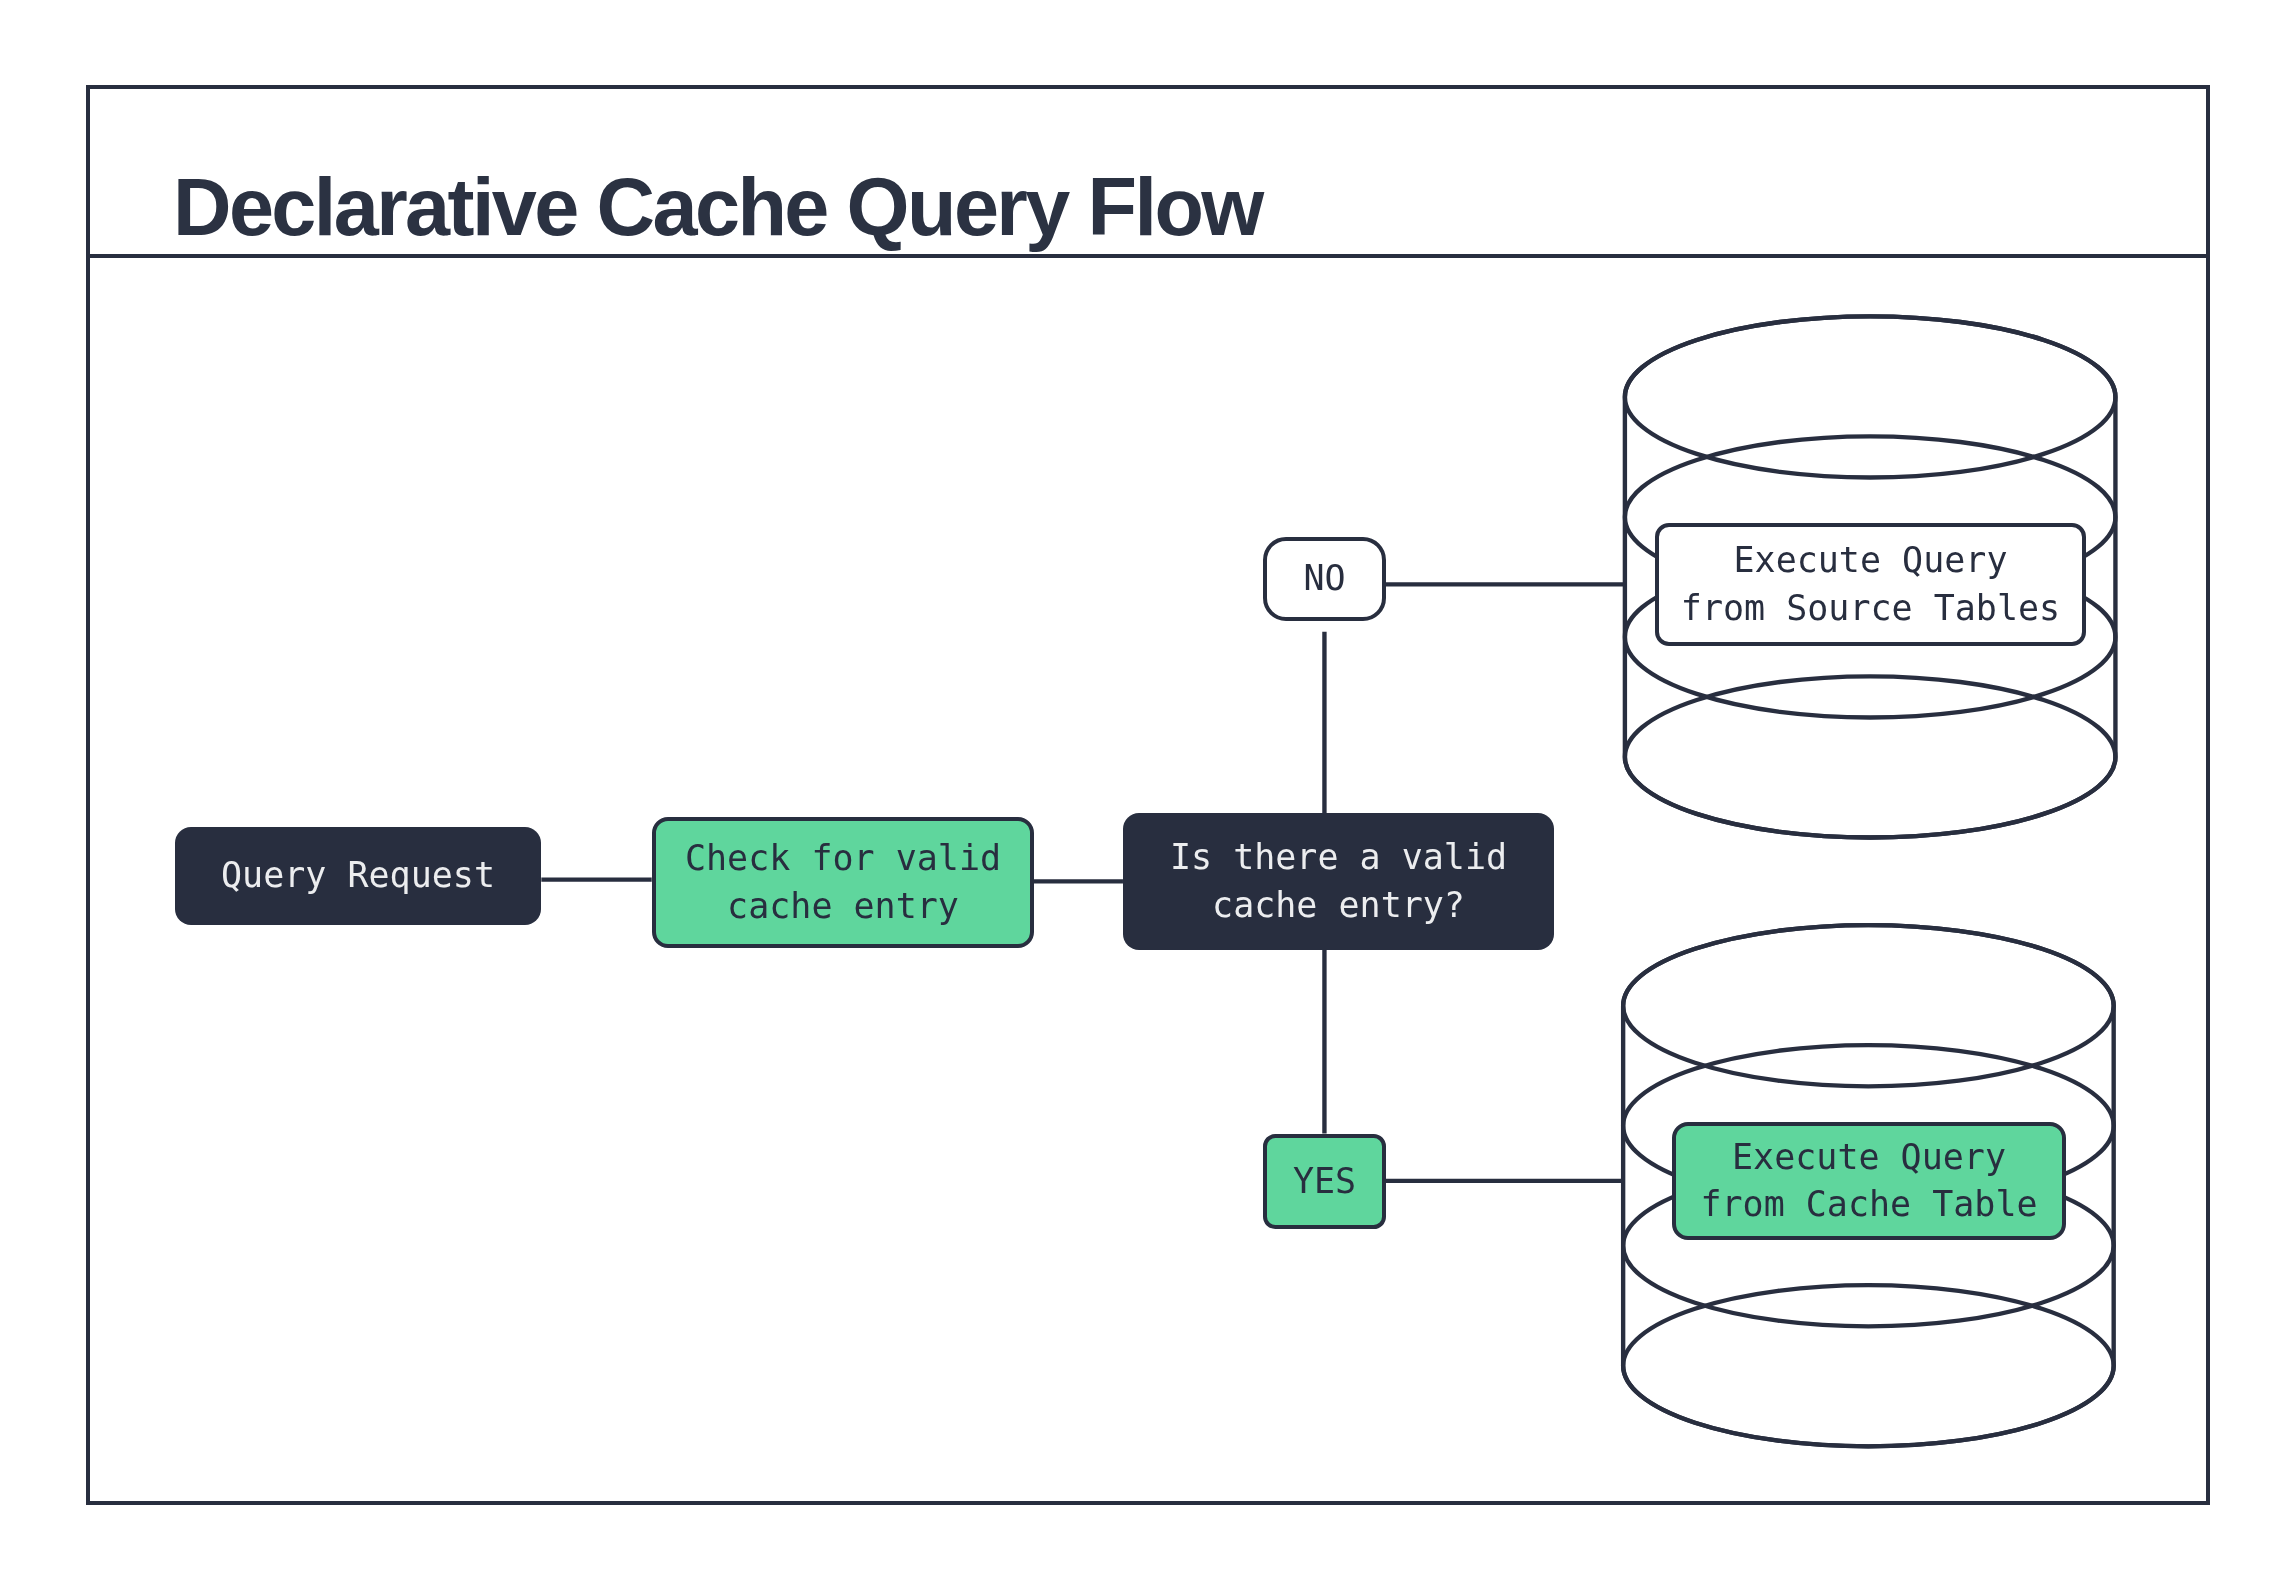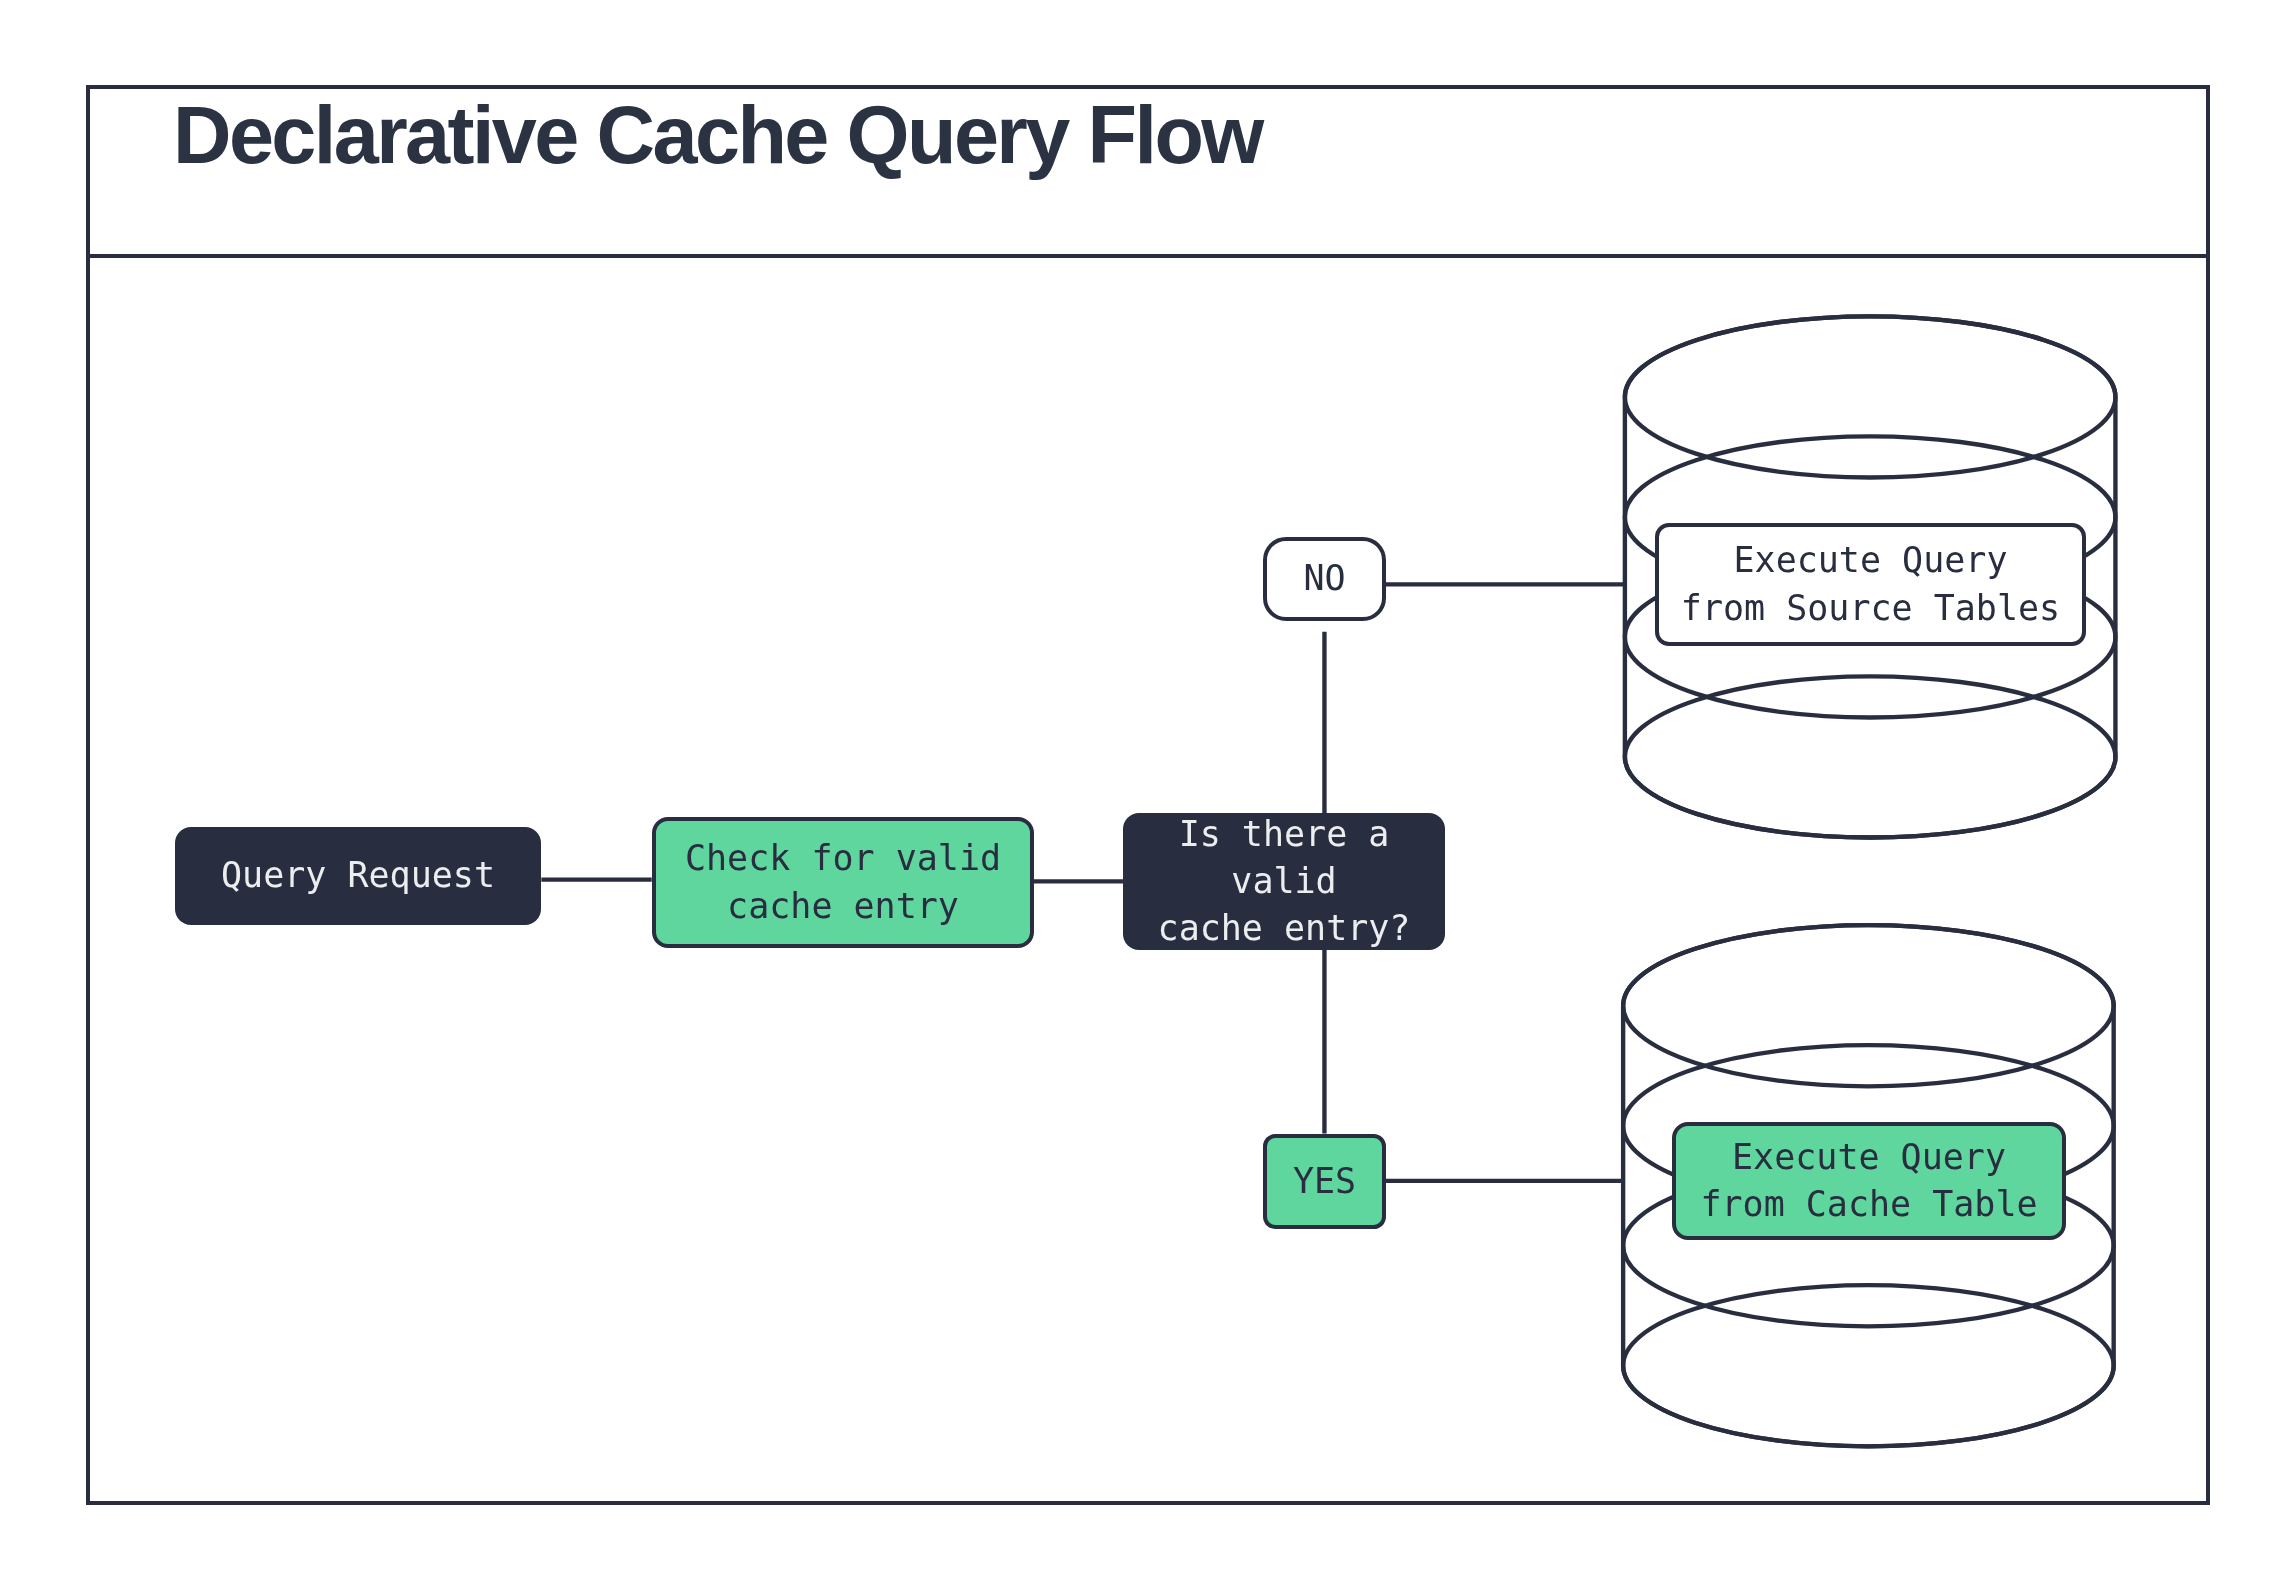--- a/index.html
+++ b/index.html
@@ -26,21 +26,21 @@
     background: transparent;
   }
   #title-bar {
     position: absolute;
     left: 0;
     top: 0;
     right: 0;
     height: 169px;
     border-bottom: 4.4px solid #282E3F;
     display: flex;
-    align-items: flex-start;
+    align-items: flex-end;
     padding-left: 83px;
     box-sizing: border-box;
   }
   #page-title {
     font-family: "Liberation Sans", sans-serif;
     font-weight: bold;
     font-size: 81px;
     letter-spacing: -2.6px;
     color: #2B3242;
     white-space: nowrap;
@@ -77,21 +77,21 @@
     border-radius: 16px;
   }
   .node.white {
     background: #ffffff;
     color: #282E3F;
     border: 4.4px solid #282E3F;
     border-radius: 14px;
   }
   #query-request-box { left: 175px;  top: 827px;  width: 366px; height: 98px; }
   #check-cache-box   { left: 652px;  top: 817px;  width: 382px; height: 131px; }
-  #decision-box      { left: 1123px; top: 813px;  width: 322px; height: 137px; }
+  #decision-box      { left: 1123px; top: 813px;  width: 431px; height: 137px; }
   #no-label-box      { left: 1263px; top: 537px;  width: 123px; height: 84px; border-radius: 23px; }
   #yes-label-box     { left: 1263px; top: 1134px; width: 123px; height: 95px; border-radius: 12.3px; }
   #execute-source-box{ left: 1655px; top: 523px;  width: 431px; height: 123px; }
   #execute-cache-box { left: 1672px; top: 1122px; width: 394px; height: 118px; }
   .cyl-stroke {
     fill: none;
     stroke: #282E3F;
     stroke-width: 5;
   }
   .cyl-fill {

